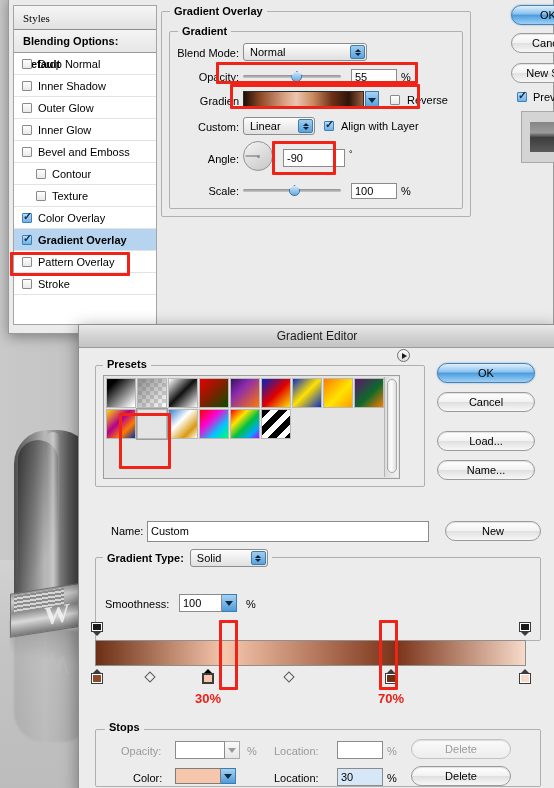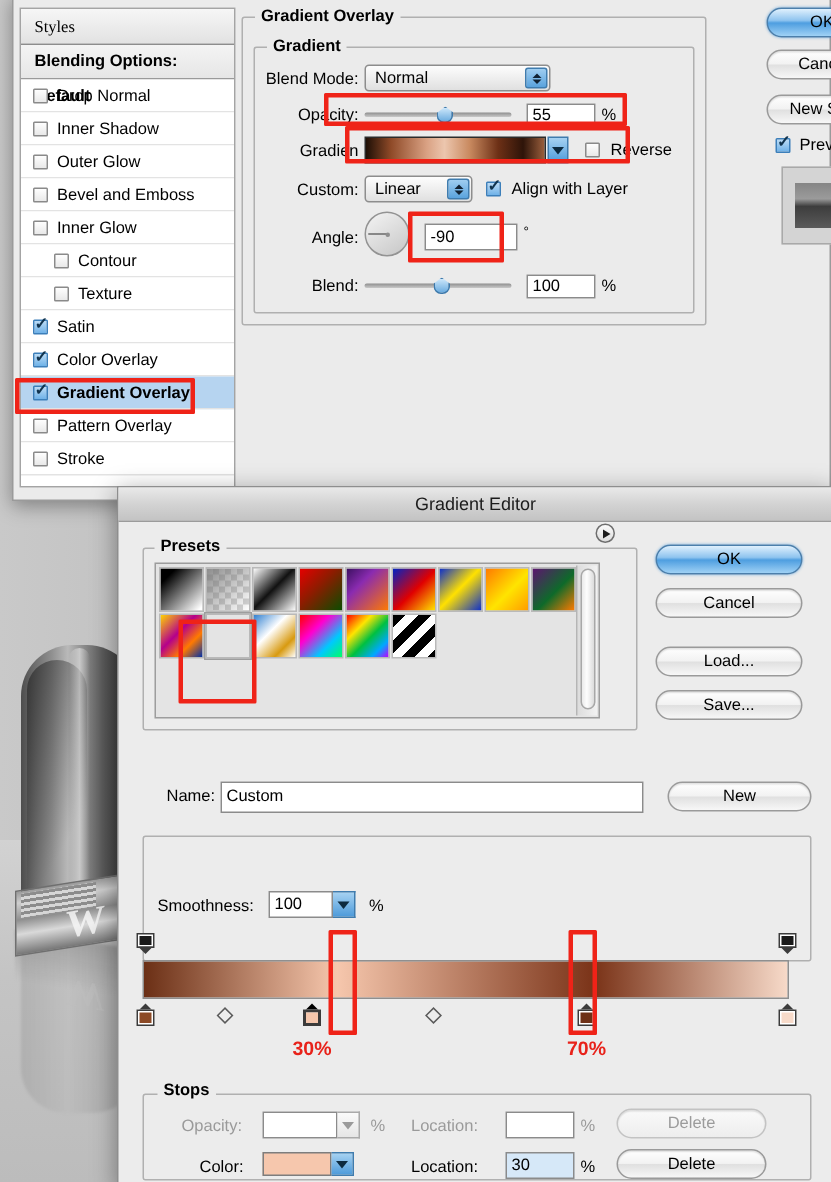--- a/index.html
+++ b/index.html
@@ -395,37 +395,33 @@
     <div class="style-row">
       <span class="cb"></span>
       <span>Inner Shadow</span>
     </div>
     <div class="style-row">
       <span class="cb"></span>
       <span>Outer Glow</span>
     </div>
     <div class="style-row">
       <span class="cb"></span>
+      <span>Inner Glow</span>
+    </div>
+    <div class="style-row">
+      <span class="cb"></span>
       <span>Bevel and Emboss</span>
     </div>
-    <div class="style-row">
-      <span class="cb"></span>
-      <span>Inner Glow</span>
-    </div>
     <div class="style-row indent">
       <span class="cb"></span>
       <span>Contour</span>
     </div>
     <div class="style-row indent">
       <span class="cb"></span>
       <span>Texture</span>
-    </div>
-    <div class="style-row">
-      <span class="cb checked"></span>
-      <span>Satin</span>
     </div>
     <div class="style-row">
       <span class="cb checked"></span>
       <span>Color Overlay</span>
     </div>
     <div class="style-row selected">
       <span class="cb checked"></span>
       <span style="font-weight:bold">Gradient Overlay</span>
     </div>
     <div class="style-row">
@@ -487,21 +483,21 @@
     <div style="position:absolute;left:180px;top:115px;">Align with Layer</div>
 
     <div class="lbl" style="position:absolute;left:14px;top:148px;width:64px;">Angle:</div>
     <div class="dial" style="position:absolute;left:82px;top:136px;">
       <span class="dial-needle" id="angle-needle" style="transform: rotate(90deg);"></span>
       <span class="dial-dot"></span>
     </div>
     <div class="tf" style="position:absolute;left:122px;top:144px;width:62px;height:18px;line-height:16px;">-90</div>
     <div style="position:absolute;left:188px;top:144px;font-size:9px;">°</div>
 
-    <div class="lbl" style="position:absolute;left:14px;top:180px;width:64px;">Blend:</div>
+    <div class="lbl" style="position:absolute;left:14px;top:180px;width:64px;">Scale:</div>
     <div class="sl" style="position:absolute;left:82px;top:178px;width:98px;">
       <div class="sl-track"></div>
       <div class="sl-thumb" id="sc-thumb" style="left: 46px;"></div>
     </div>
     <div class="tf" style="position:absolute;left:190px;top:178px;width:46px;">100</div>
     <div style="position:absolute;left:240px;top:180px;">%</div>
   </div>
 
   <div class="aqua primary" style="position:absolute;left:502px;top:8px;width:74px;">OK</div>
   <div class="aqua" style="position:absolute;left:502px;top:36px;width:74px;">Cance</div>
@@ -546,20 +542,30 @@
     </div>
   </div>
 
   <div id="name-row">
     <div style="position:absolute;left:0;top:4px;font-size:11px;margin-left:16px;">Name:</div>
     <div class="tf" style="position:absolute;left:52px;top:0;width:282px;height:21px;line-height:19px;">Custom</div>
     <div class="aqua" style="position:absolute;left:350px;top:0;width:96px;">New</div>
   </div>
 
   <div id="gt-grp"></div>
+  <div id="gt-title-wrap">
+    <span style="font-size:11px;font-weight:bold;">Gradient Type:</span>
+    <span class="popup" style="width:78px;display:inline-flex;">
+      <span>Solid</span>
+      <span class="popup-arrows">
+          <i class="up"></i>
+          <i class="dn"></i>
+        </span>
+    </span>
+  </div>
 
   <div style="position:absolute;left:26px;top:273px;font-size:11px;">Smoothness:</div>
   <div style="position:absolute;left:100px;top:269px;display:flex;">
     <span class="tf" style="width:43px;height:18px;line-height:16px;">100</span>
     <span class="dropbtn" style="height:18px;">
         <i></i>
       </span>
   </div>
   <div style="position:absolute;left:167px;top:273px;font-size:11px;">%</div>
 
@@ -626,21 +632,21 @@
       </span>
   </div>
   <div style="position:absolute;left:195px;top:447px;font-size:11px;">Location:</div>
   <div class="tf sel" style="position:absolute;left:258px;top:443px;width:46px;height:18px;line-height:16px;background:#d6e8f8;">30</div>
   <div style="position:absolute;left:308px;top:447px;font-size:11px;">%</div>
   <div class="aqua" style="position:absolute;left:332px;top:441px;width:100px;">Delete</div>
 
   <div class="aqua primary" style="position:absolute;left:358px;top:38px;width:98px;">OK</div>
   <div class="aqua" style="position:absolute;left:358px;top:106px;width:98px;">Load...</div>
   <div class="aqua" style="position:absolute;left:358px;top:67px;width:98px;">Cancel</div>
-  <div class="aqua" style="position:absolute;left:358px;top:135px;width:98px;">Save...</div>
+  <div class="aqua" style="position:absolute;left:358px;top:135px;width:98px;">Name...</div>
 </div>
 
 <div class="annot" style="left:10px;top:252px;width:120px;height:24px;"></div>
 <div class="annot" style="left:216px;top:62px;width:202px;height:22px;"></div>
 <div class="annot" style="left:230px;top:84px;width:190px;height:25px;"></div>
 <div class="annot" style="left:272px;top:141px;width:64px;height:34px;"></div>
 <div class="annot" style="left:119px;top:413px;width:52px;height:56px;"></div>
 <div class="annot" style="left:219px;top:620px;width:19px;height:70px;"></div>
 <div class="annot" style="left:379px;top:620px;width:19px;height:70px;"></div>
 

